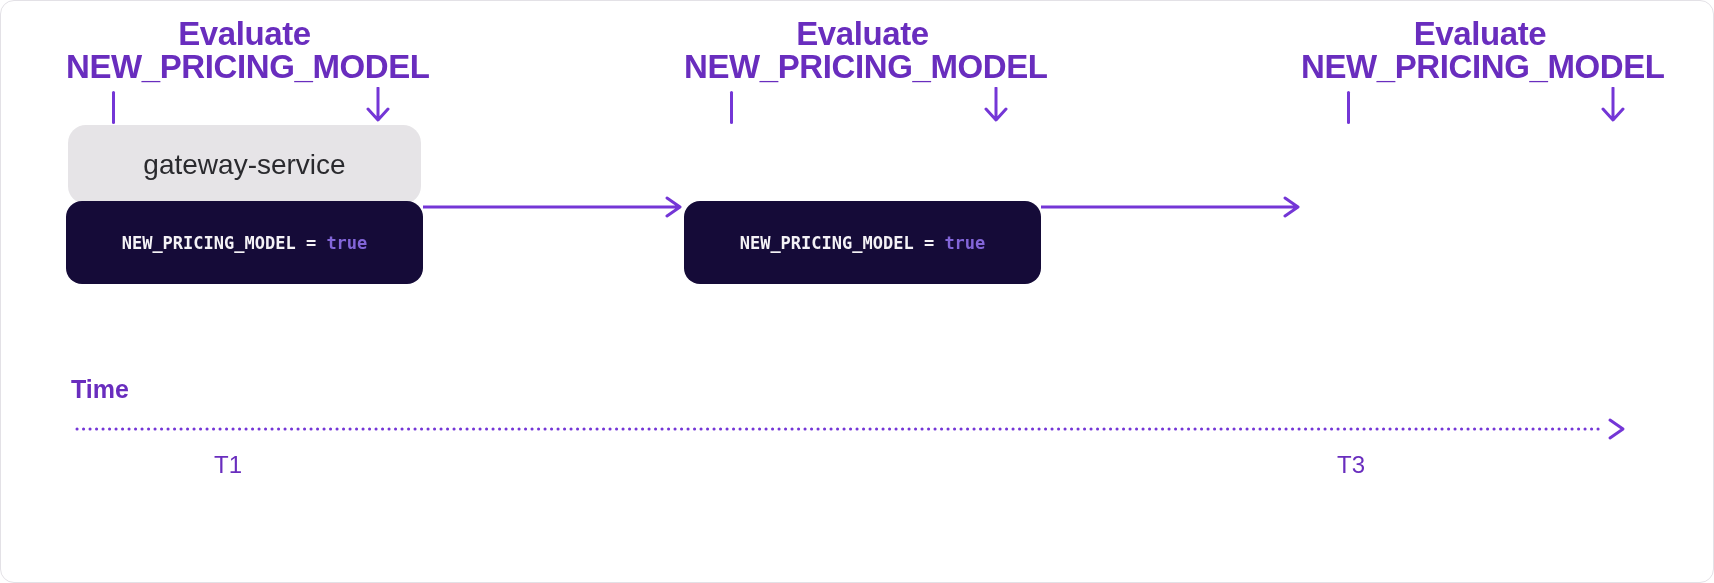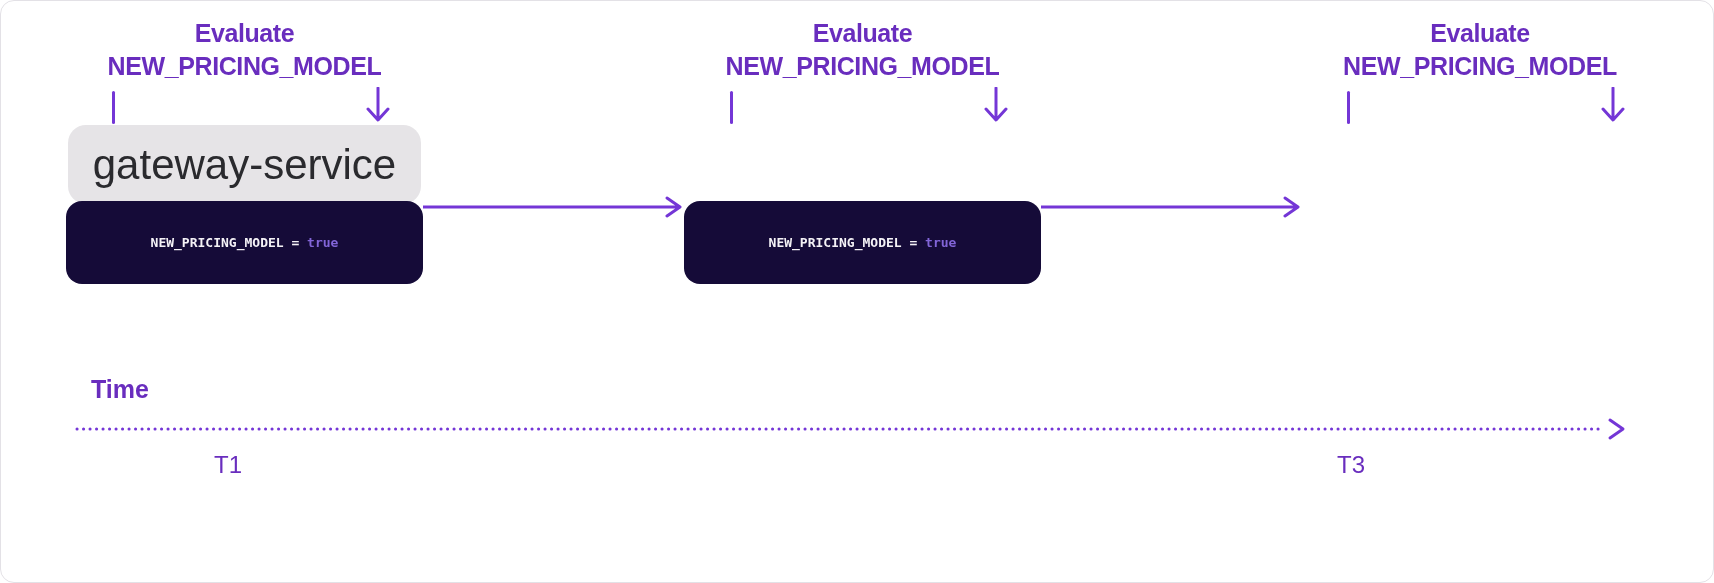--- a/index.html
+++ b/index.html
@@ -9,48 +9,48 @@
   }
   html,body{margin:0;padding:0;background:#fff;}
   .canvas{
     position:relative;width:1712px;height:581px;background:#fff;
     border:1px solid var(--canvas-border);border-radius:14px;overflow:hidden;
     font-family:"Liberation Sans",sans-serif;
   }
   .service-group{position:absolute;top:0;height:283px;}
   .eval-label{
     position:absolute;top:16px;left:0;right:0;text-align:center;
-    color:var(--label-purple);font-weight:bold;font-size:25px;line-height:33px;
+    color:var(--label-purple);font-weight:bold;font-size:33px;line-height:33px;
     letter-spacing:-0.4px;
   }
   .tick-line{
     position:absolute;top:90px;left:46px;width:3px;height:33px;
     background:var(--arrow-purple);border-radius:2px;
   }
   .down-arrow{position:absolute;top:86px;left:298px;}
   .service-name-box{
     position:absolute;top:124px;left:2px;right:2px;height:79px;
     background:var(--box-gray);border-radius:18px;
     display:flex;align-items:center;justify-content:center;
-    color:var(--service-text);font-size:42px;
+    color:var(--service-text);font-size:28px;
   }
   .flag-box{
     position:absolute;top:200px;left:0;right:0;height:83px;
     background:var(--navy);border-radius:16px;
     display:flex;align-items:center;justify-content:center;
   }
   .code{
-    font-family:"DejaVu Sans Mono",monospace;font-size:13px;
+    font-family:"DejaVu Sans Mono",monospace;font-size:17px;
     color:var(--code-white);white-space:pre;font-weight:bold;
   }
   .flag-val{color:var(--value-purple);}
   .flow-arrow{position:absolute;}
   .time-label{
     position:absolute;left:70px;top:374px;color:var(--label-purple);
-    font-weight:bold;font-size:25px;margin-left:20px;
+    font-weight:bold;font-size:25px;
   }
   .time-axis{position:absolute;left:70px;top:414px;}
   .t-label{
     position:absolute;top:450px;text-align:center;color:var(--label-purple);
     font-weight:normal;font-size:24px;white-space:nowrap;
   }
 </style>
 </head>
 <body>
 

